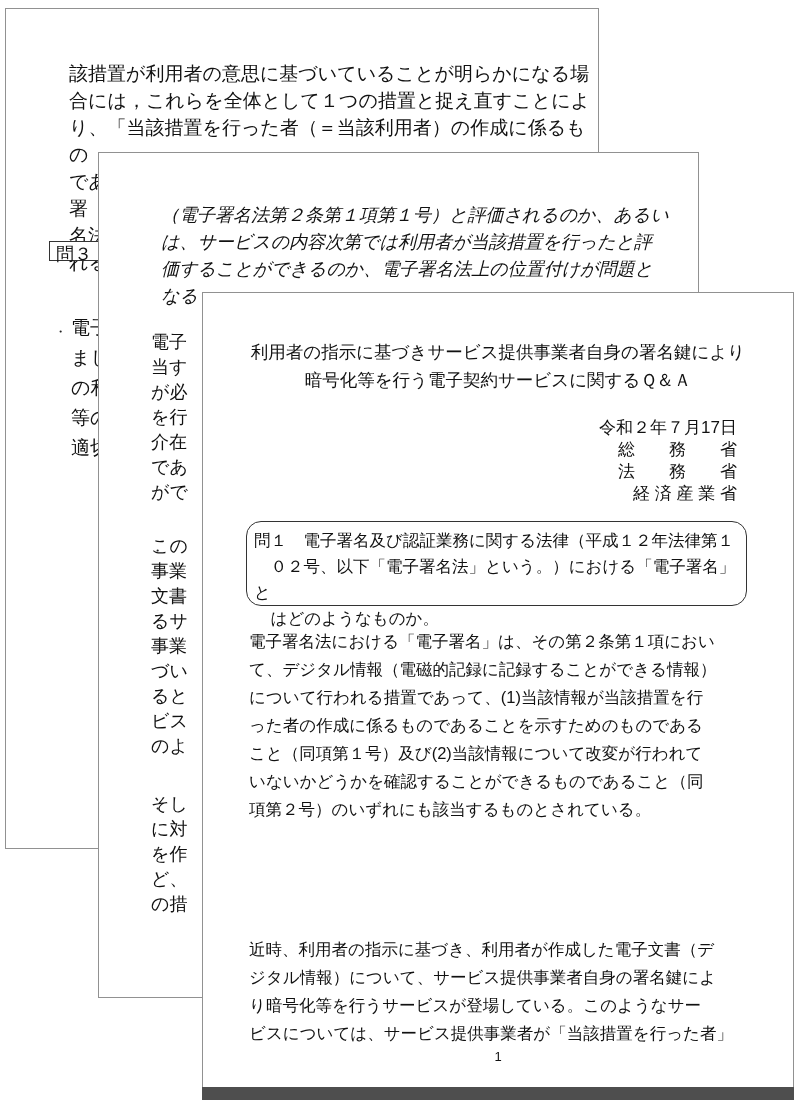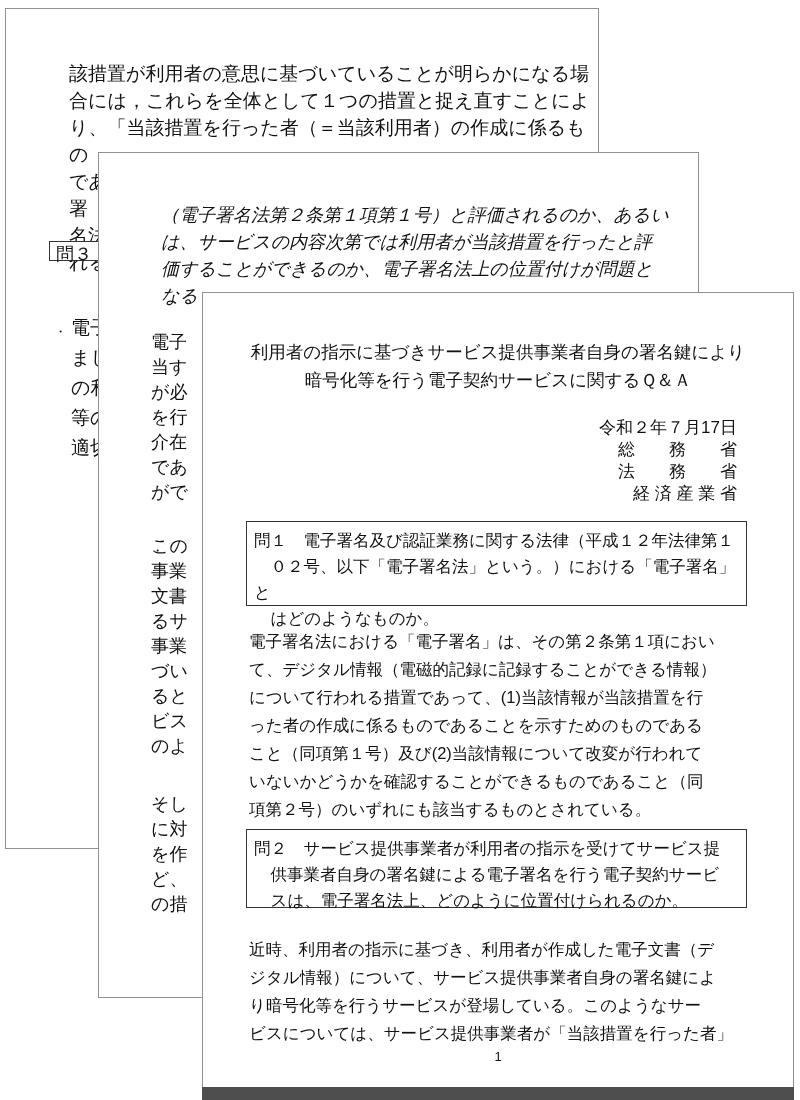--- a/index.html
+++ b/index.html
@@ -30,21 +30,21 @@
   .bullet-mid{left:52px;font-size:18px;line-height:25px;}
   .bullet-mid .frag{margin-left:0;}
   #mid-b2{top:177px;}
   #mid-b3{top:381px;}
   #mid-b4{top:639px;}
 
   
   .title-front{left:0;top:46px;width:100%;text-align:center;font-size:17.5px;line-height:28px;font-family:Liberation Mono, monospace;}
   .issued{right:56px;top:124px;text-align:right;font-size:17px;line-height:22px;}
   .qbox-front{left:43px;width:501px;padding:5px 7px;font-size:16.5px;line-height:26px;}
-  #q1-box{top:228px;height:85px;}
+  #q1-box{top:228px;height:85px;border-radius:15px;}
   #q2-box{top:536px;height:79px;}
   .bullet-front{left:46px;font-size:16.5px;line-height:28px;width:500px;}
   .bullet-front .frag{}
   #a1-row{top:334px;}
   #a2-row{top:642px;}
   .pageno{left:0;top:756px;width:100%;text-align:center;font-size:13px;}
   .bottom-band{position:absolute;left:-1px;right:-1px;bottom:-1px;height:13px;background:#4e4e4e;}
 </style>
 </head>
 <body>
@@ -124,23 +124,20 @@
       <span class="dot">・</span>
       <div class="frag">電子署名法における「電子署名」は、その第２条第１項におい
 て、デジタル情報（電磁的記録に記録することができる情報）
 について行われる措置であって、(1)当該情報が当該措置を行
 った者の作成に係るものであることを示すためのものである
 こと（同項第１号）及び(2)当該情報について改変が行われて
 いないかどうかを確認することができるものであること（同
 項第２号）のいずれにも該当するものとされている。</div>
     </div>
 
-    <div class="qbox qbox-front pre" id="q2-box">問２　サービス提供事業者が利用者の指示を受けてサービス提
-　供事業者自身の署名鍵による電子署名を行う電子契約サービ
-　スは、電子署名法上、どのように位置付けられるのか。</div>
 
     <div class="bullet-row bullet-front" id="a2-row">
       <span class="dot">・</span>
       <div class="frag">近時、利用者の指示に基づき、利用者が作成した電子文書（デ
 ジタル情報）について、サービス提供事業者自身の署名鍵によ
 り暗号化等を行うサービスが登場している。このようなサー
 ビスについては、サービス提供事業者が「当該措置を行った者」</div>
     </div>
 
     <div class="txt pageno">1</div>

